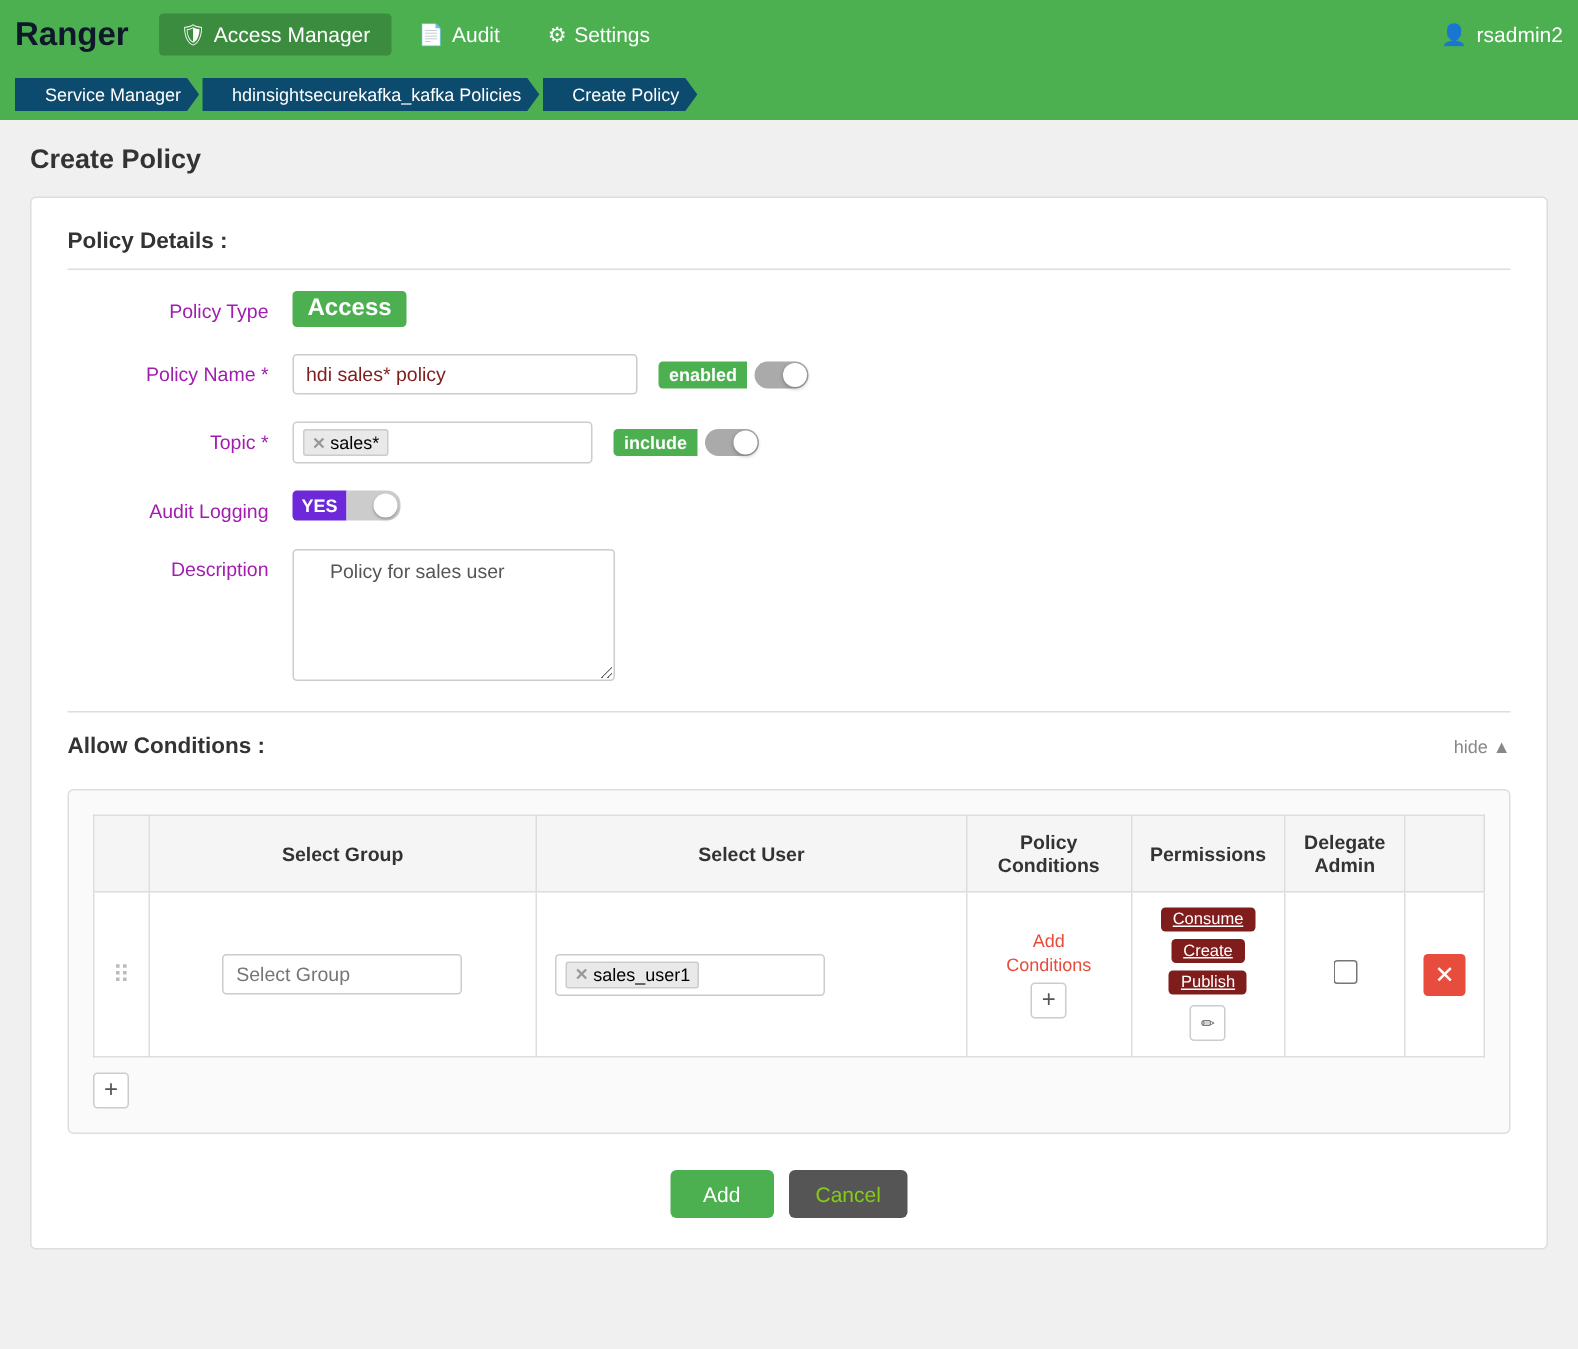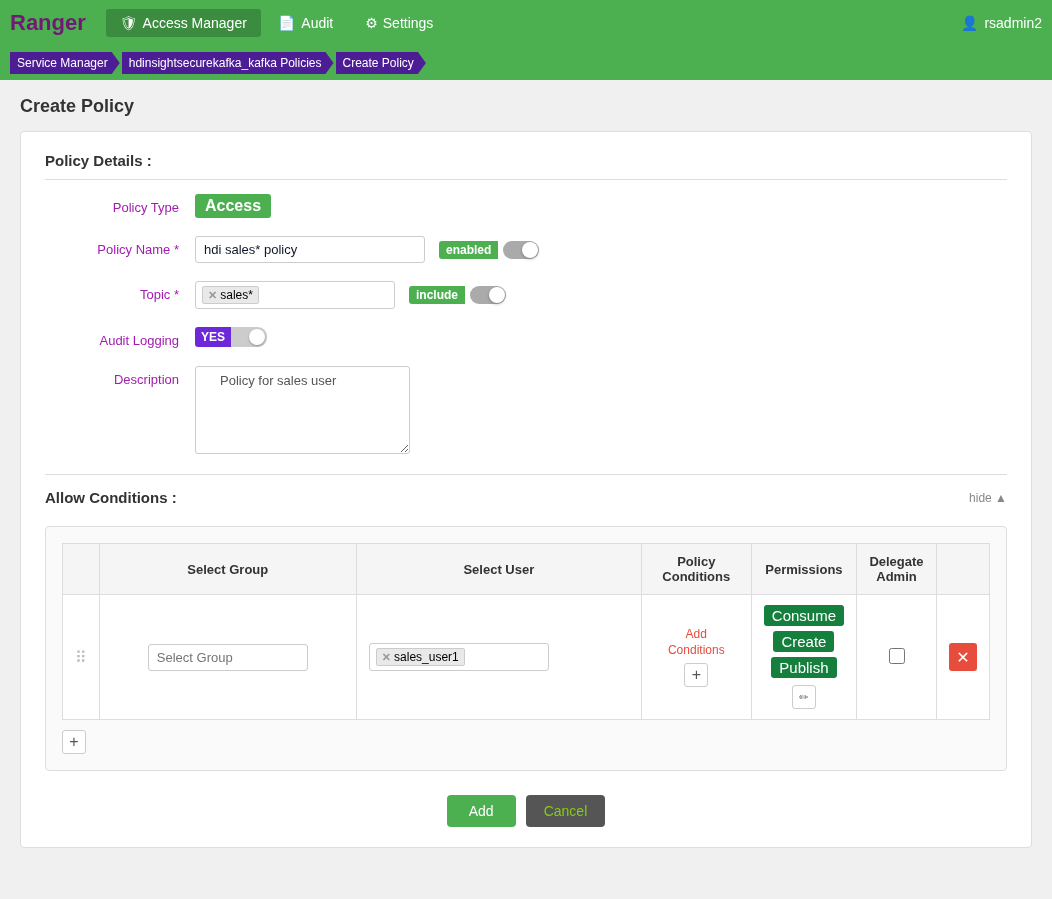--- a/index.html
+++ b/index.html
@@ -9,21 +9,21 @@
     .top-nav {
       background: #4caf50;
       display: flex;
       align-items: center;
       height: 46px;
       padding: 0 10px;
     }
     .top-nav .brand {
       font-size: 22px;
       font-weight: bold;
-      color: #701a75;
+      color: #0f172a;
       margin-right: 20px;
     }
     .top-nav .nav-items {
       display: flex;
       gap: 4px;
       flex: 1;
     }
     .top-nav .nav-item {
       color: #fff;
       padding: 6px 14px;
@@ -45,23 +45,23 @@
 
     
     .breadcrumb {
       background: #4caf50;
       padding: 6px 10px;
       display: flex;
       align-items: center;
       gap: 0;
     }
     .breadcrumb-item {
-      background: #4c1d95;
-      color: #fff;
-      padding: 4px 12px 4px 7px;
+      background: #0c4a6e;
+      color: #fff;
+      padding: 4px 12px 4px 20px;
       font-size: 12px;
       cursor: pointer;
       position: relative;
       margin-right: 2px;
       clip-path: polygon(0 0, calc(100% - 8px) 0, 100% 50%, calc(100% - 8px) 100%, 0 100%);
     }
     .breadcrumb-item:first-child { clip-path: polygon(0 0, calc(100% - 8px) 0, 100% 50%, calc(100% - 8px) 100%, 0 100%, 0 0); }
 
     
     .page-content {
@@ -126,21 +126,21 @@
       font-weight: bold;
     }
 
     
     .form-input {
       border: 1px solid #ccc;
       border-radius: 3px;
       padding: 5px 8px;
       font-size: 13px;
       width: 230px;
-      color: #0f172a;
+      color: #7f1d1d;
     }
 
     
     .toggle-wrap {
       display: flex;
       align-items: center;
       gap: 5px;
     }
     .toggle-label {
       background: #4caf50;
@@ -331,27 +331,28 @@
       cursor: pointer;
       font-size: 16px;
       color: #555;
       display: flex;
       align-items: center;
       justify-content: center;
       margin: 4px auto 0;
     }
     .perm-badge {
       display: inline-block;
-      background: #15803d;
-      color: #fff;
-      font-size: 15px;
+      background: #7f1d1d;
+      color: #fff;
+      font-size: 11px;
       padding: 2px 8px;
       border-radius: 3px;
       margin-bottom: 3px;
       cursor: pointer;
+      text-decoration: underline;
     }
     .perm-edit-btn {
       width: 24px;
       height: 24px;
       border: 1px solid #ccc;
       background: #fff;
       border-radius: 3px;
       cursor: pointer;
       display: flex;
       align-items: center;

